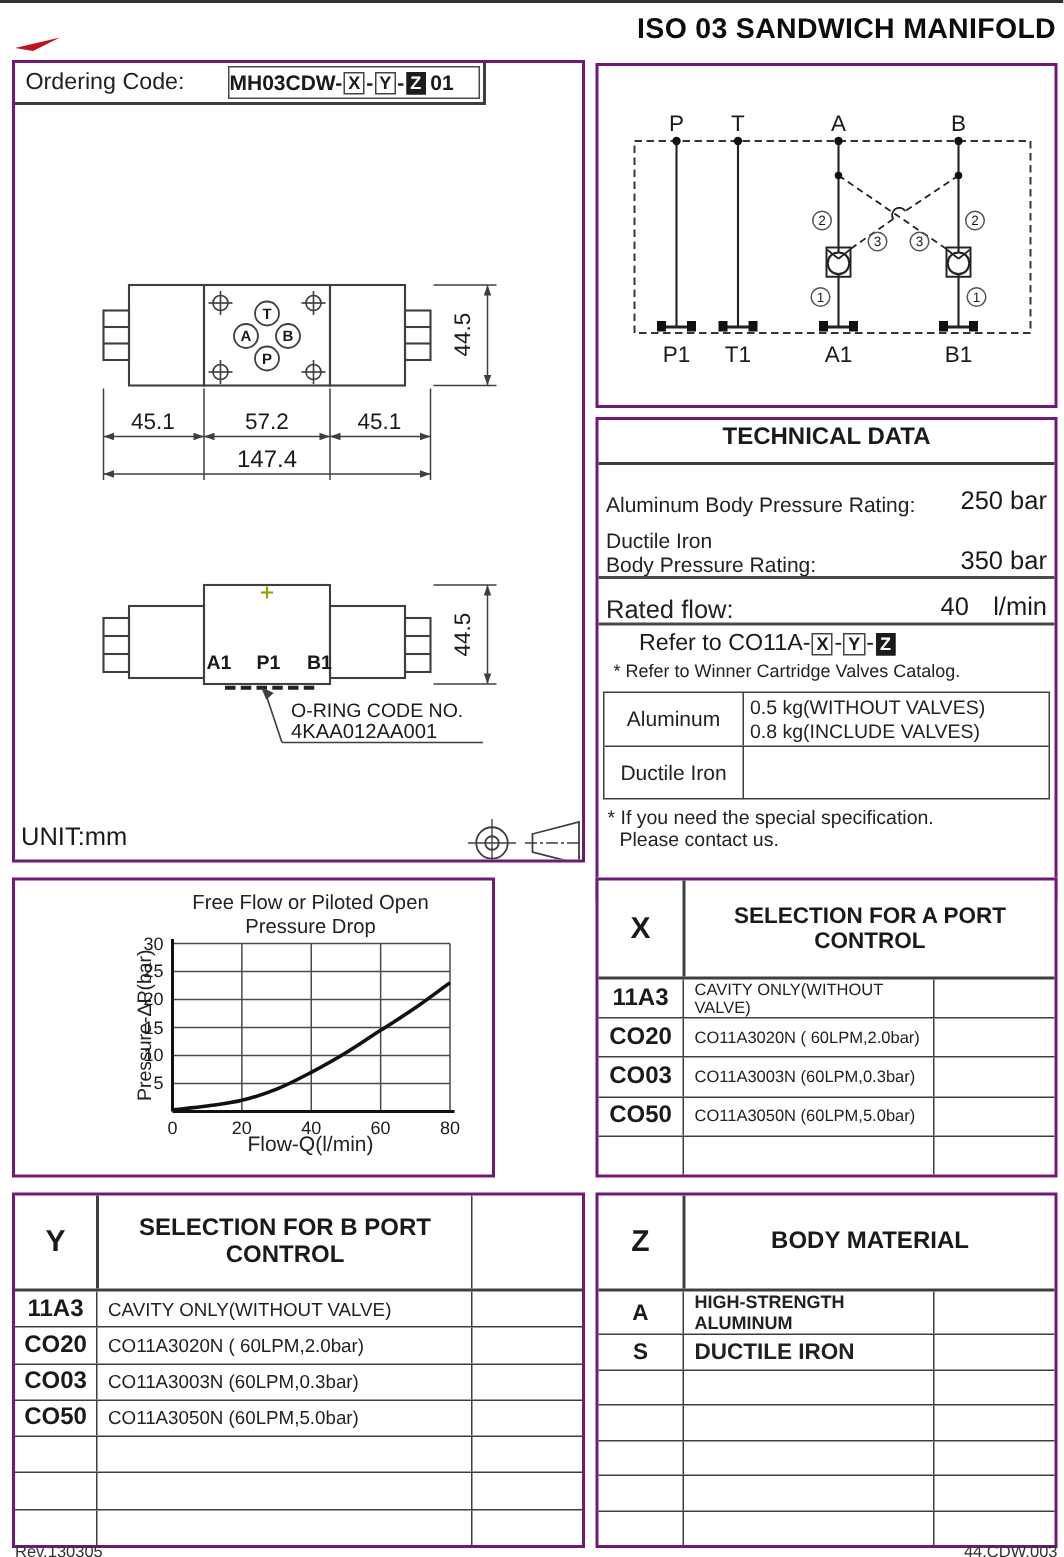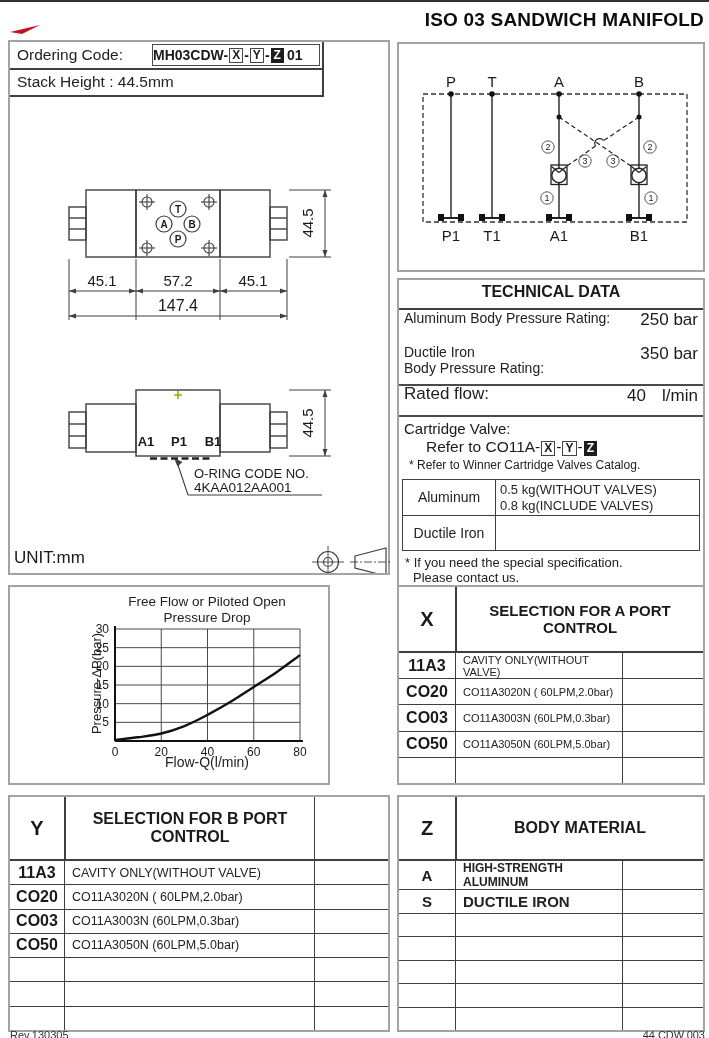--- a/index.html
+++ b/index.html
@@ -3,38 +3,38 @@
 <meta charset="utf-8">
 <style>
   html,body{margin:0;padding:0}
   body{
     width:709px;height:1038px;position:relative;overflow:hidden;
     background:#fff;color:#1a1a1a;
     font-family:"Liberation Sans",sans-serif;
     -webkit-font-smoothing:antialiased;
   }
   .abs{position:absolute}
-  .box{position:absolute;border:2px solid #a3a3a3;background:#fff;box-sizing:border-box}
+  .box{position:absolute;border:2px solid #701a75;background:#fff;box-sizing:border-box}
   svg text{fill:#1a1a1a}
   
   #top-rule{left:0;top:0;width:709px;height:2px;background:#333}
   #page-title{right:5px;top:9px;font-size:19px;font-weight:bold;color:#0d0d0d;letter-spacing:.2px}
   
   #ordering-row1{left:0;top:0;width:314px;height:28px;border-right:2px solid #3f3f3f;border-bottom:2px solid #3f3f3f;box-sizing:border-box}
   #ordering-row2{left:0;top:28px;width:314px;height:27px;border-right:2px solid #3f3f3f;border-bottom:2px solid #3f3f3f;box-sizing:border-box}
   .ord-label{position:absolute;left:7px;top:4px;font-size:15.5px;color:#222}
   #ordering-code-box{position:absolute;left:142px;top:2px;width:168px;height:22px;border:1.5px solid #4a4a4a;
     display:flex;align-items:center;font-size:14px;font-weight:bold;box-sizing:border-box;white-space:nowrap}
   .codebox{display:inline-block;border:1.5px solid #444;font-size:12px;line-height:13px;padding:0 2px;margin:0 1px;font-weight:bold}
   .codebox.inv{background:#1c1c1c;color:#fff;border-color:#1c1c1c}
   #stack-height{position:absolute;left:7px;top:3px;font-size:15.5px;color:#222}
   
   #tech-panel{left:397px;top:278px;width:308px;height:322px}
   .tech-title{height:25px;border-bottom:2px solid #3f3f3f;text-align:center;font-weight:bold;font-size:16px;padding-top:3px}
-  .trow{display:flex;align-items:flex-start;padding:0 5px;box-sizing:border-box}
+  .trow{display:flex;align-items:flex-end;padding:0 5px;box-sizing:border-box}
   .trow .lbl{flex:1;font-size:14px;line-height:16px;color:#222}
   .trow .val{font-size:17px;color:#1a1a1a;white-space:nowrap}
   .rule{border-bottom:2px solid #4a4a4a}
   #cartridge{padding:3px 5px;font-size:15px;line-height:18px}
   #cartridge .indent{padding-left:22px;font-size:15.5px}
   #cartridge .note{font-size:12px;padding-left:5px;color:#222}
   #weight-table{margin:2px 3px 0 3px;border:1.5px solid #3f3f3f;height:72px;display:flex;flex-direction:column;box-sizing:border-box}
   .wrow{flex:1;display:flex}
   .wrow + .wrow{border-top:1.5px solid #3f3f3f}
   .wmat{width:92px;border-right:1.5px solid #3f3f3f;display:flex;align-items:center;justify-content:center;font-size:14px;color:#222}
@@ -81,23 +81,20 @@
     <span id="ordering-code-box">
       <span>MH03CDW-</span>
         <span class="codebox">X</span>
         <span>-</span>
         <span class="codebox">Y</span>
         <span>-</span>
         <span class="codebox inv">Z</span>
         <span style="margin-left:2px">01</span>
     </span>
   </div>
-  <div id="ordering-row2" class="abs">
-    <span id="stack-height">Stack Height : 44.5mm</span>
-  </div>
 
   <svg width="382" height="531" viewBox="0 0 382 531" class="abs" style="left:0;top:0">
     <g stroke="#3f3f3f" stroke-width="1.4" fill="none">
 
       <rect x="59" y="165" width="17" height="33"></rect>
         <line x1="59" y1="176" x2="76" y2="176"></line>
         <line x1="59" y1="187" x2="76" y2="187"></line>
       <rect x="260" y="165" width="17" height="33"></rect>
         <line x1="260" y1="176" x2="277" y2="176"></line>
         <line x1="260" y1="187" x2="277" y2="187"></line>
@@ -315,21 +312,20 @@
       <span>Body Pressure Rating:</span>
     </span>
     <span class="val">350 bar</span>
   </div>
   <div class="trow rule" style="height:31px">
     <span class="lbl" style="font-size:17px">Rated flow:</span>
     <span class="val" style="width:40px;text-align:right">40</span>
     <span class="val" style="width:52px;text-align:right">l/min</span>
   </div>
   <div id="cartridge">
-    <div>Cartridge Valve:</div>
     <div class="indent"><span>Refer to CO11A-</span><span class="codebox">X</span><span>-</span><span class="codebox">Y</span><span>-</span><span class="codebox inv">Z</span></div>
     <div class="note">* Refer to Winner Cartridge Valves Catalog.</div>
   </div>
   <div id="weight-table">
     <div class="wrow">
       <div class="wmat">Aluminum</div>
       <div class="wlines">
         <div>0.5 kg(WITHOUT VALVES)</div>
         <div>0.8 kg(INCLUDE VALVES)</div>
       </div>

